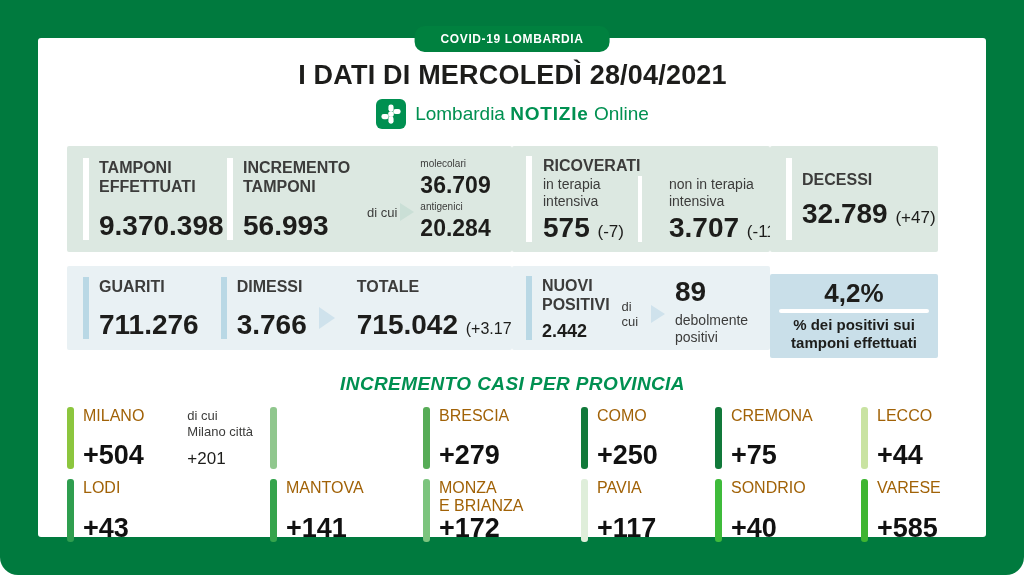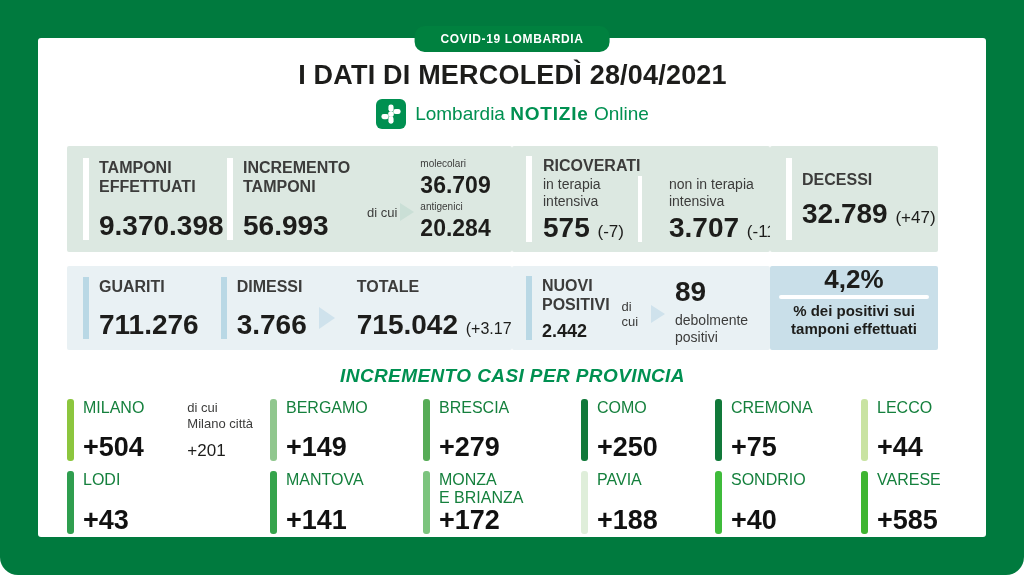--- a/index.html
+++ b/index.html
@@ -44,31 +44,31 @@
 
   .ric-inner { border-left:6px solid #fff; padding-left:11px; height:100%; display:flex; flex-direction:column; justify-content:space-between; }
   .ric-cols { display:flex; gap:14px; }
   .ric-col { display:flex; flex-direction:column; justify-content:flex-end; gap:4px; }
   .ric-col.div { border-left:4px solid #fff; padding-left:27px; }
   .ric-lbl { font-size:14px; color:#3c3c3b; line-height:1.2; }
   .w80 { max-width:80px; } .w120 { max-width:120px; } .w130 { max-width:130px; } .w95 { max-width:95px; }
 
   .c-guariti { width:445px; height:84px; display:flex; padding:11px 4px 11px 16px; gap:22px; }
   .c-nuovi { width:258px; height:84px; display:flex; padding:10px 8px 10px 14px; gap:10px; }
-  .c-perc { width:168px; height:84px; display:flex; flex-direction:column; align-items:center; gap:3px; }
+  .c-perc { width:168px; height:84px; display:flex; flex-direction:column; align-items:center; justify-content:center; gap:3px;margin-top:8px; }
   .perc-val { font-size:26px; font-weight:bold; color:#1d1d1b; line-height:1; }
   .perc-line { width:150px; height:4px; background:#ffffff; border-radius:2px; }
   .perc-lbl { font-size:15px; font-weight:bold; color:#1d1d1b; text-align:center; line-height:1.2; max-width:165px; }
 
   .prov-title { margin-top:15px; text-align:center; font-size:19px; font-weight:bold; font-style:italic; color:#009051; letter-spacing:0.4px; }
   .prov-grid { margin-top:12px; display:grid; grid-template-columns:203px 153px 158px 134px 146px 1fr; row-gap:10px; }
   .prov { display:flex; gap:9px; min-height:61px; }
   .pbar { width:7px; border-radius:3px; flex-shrink:0; }
   .pcol { display:flex; flex-direction:column; justify-content:space-between; }
-  .pname { font-size:16px; color:#15803d; line-height:1.15; white-space:pre-line; }
+  .pname { font-size:16px; color:#a16207; line-height:1.15; white-space:pre-line; }
   .pval { font-size:27px; font-weight:bold; color:#111; line-height:1; }
   .milano-extra { margin-left:34px; display:flex; flex-direction:column; padding-top:1px; }
   .mex-s { font-size:13px; color:#3c3c3b; line-height:1.25; }
   .mex-v { font-size:17px; color:#1d1d1b; margin-top:8px; }
 </style>
 </head>
 <body>
 
 <div class="frame">
   <div class="badge">COVID-19 LOMBARDIA</div>
@@ -192,24 +192,20 @@
         </div>
         <div class="milano-extra">
           <div class="mex-s">di cui</div>
           <div class="mex-s">Milano città</div>
           <div class="mex-v">+201</div>
         </div>
       </div>
 
       <div class="prov">
         <span class="pbar" style="background: rgb(144, 199, 142);"></span>
-        <div class="pcol">
-            <div class="pname">BERGAMO</div>
-            <div class="pval">+149</div>
-          </div>
       </div>
 
       <div class="prov">
         <span class="pbar" style="background: rgb(87, 172, 87);"></span>
         <div class="pcol">
             <div class="pname">BRESCIA</div>
             <div class="pval">+279</div>
           </div>
       </div>
 
@@ -259,21 +255,21 @@
             <div class="pname">MONZA
 E BRIANZA</div>
             <div class="pval">+172</div>
           </div>
       </div>
 
       <div class="prov">
         <span class="pbar" style="background: rgb(223, 238, 218);"></span>
         <div class="pcol">
             <div class="pname">PAVIA</div>
-            <div class="pval">+188</div>
+            <div class="pval">+117</div>
           </div>
       </div>
 
       <div class="prov">
         <span class="pbar" style="background: rgb(63, 187, 59);"></span>
         <div class="pcol">
             <div class="pname">SONDRIO</div>
             <div class="pval">+40</div>
           </div>
       </div>

